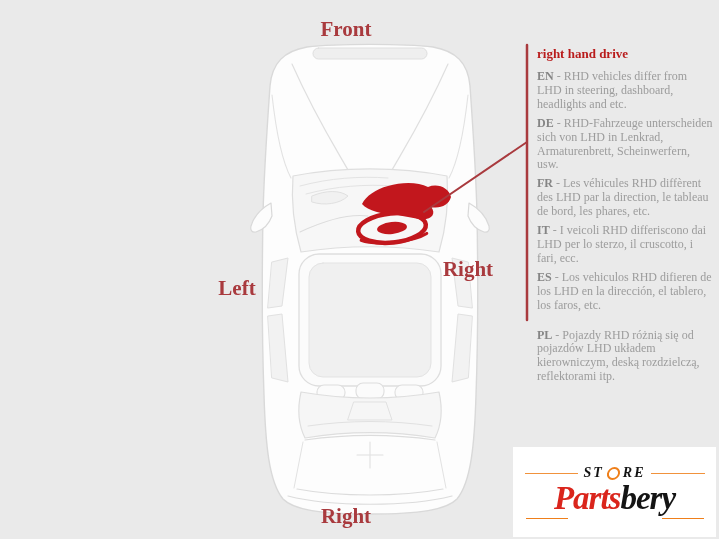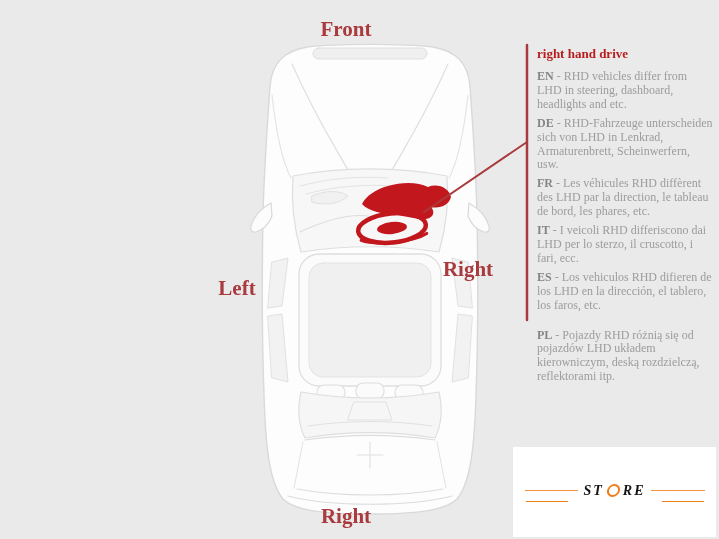--- a/index.html
+++ b/index.html
@@ -156,19 +156,22 @@
   <div class="logo-box">
     <div class="store-row">
       <span class="flank-line"></span>
       <span class="store-word">
         <span>ST</span>
         <span class="o-ring"></span>
         <span>RE</span>
       </span>
       <span class="flank-line"></span>
     </div>
+    <div class="brand">
+      <span class="brand-red">Parts</span><span class="brand-black">bery</span>
+    </div>
     <div class="underline-row">
       <span></span>
       <span></span>
     </div>
   </div>
 
 </div>
 
 </body></html>

